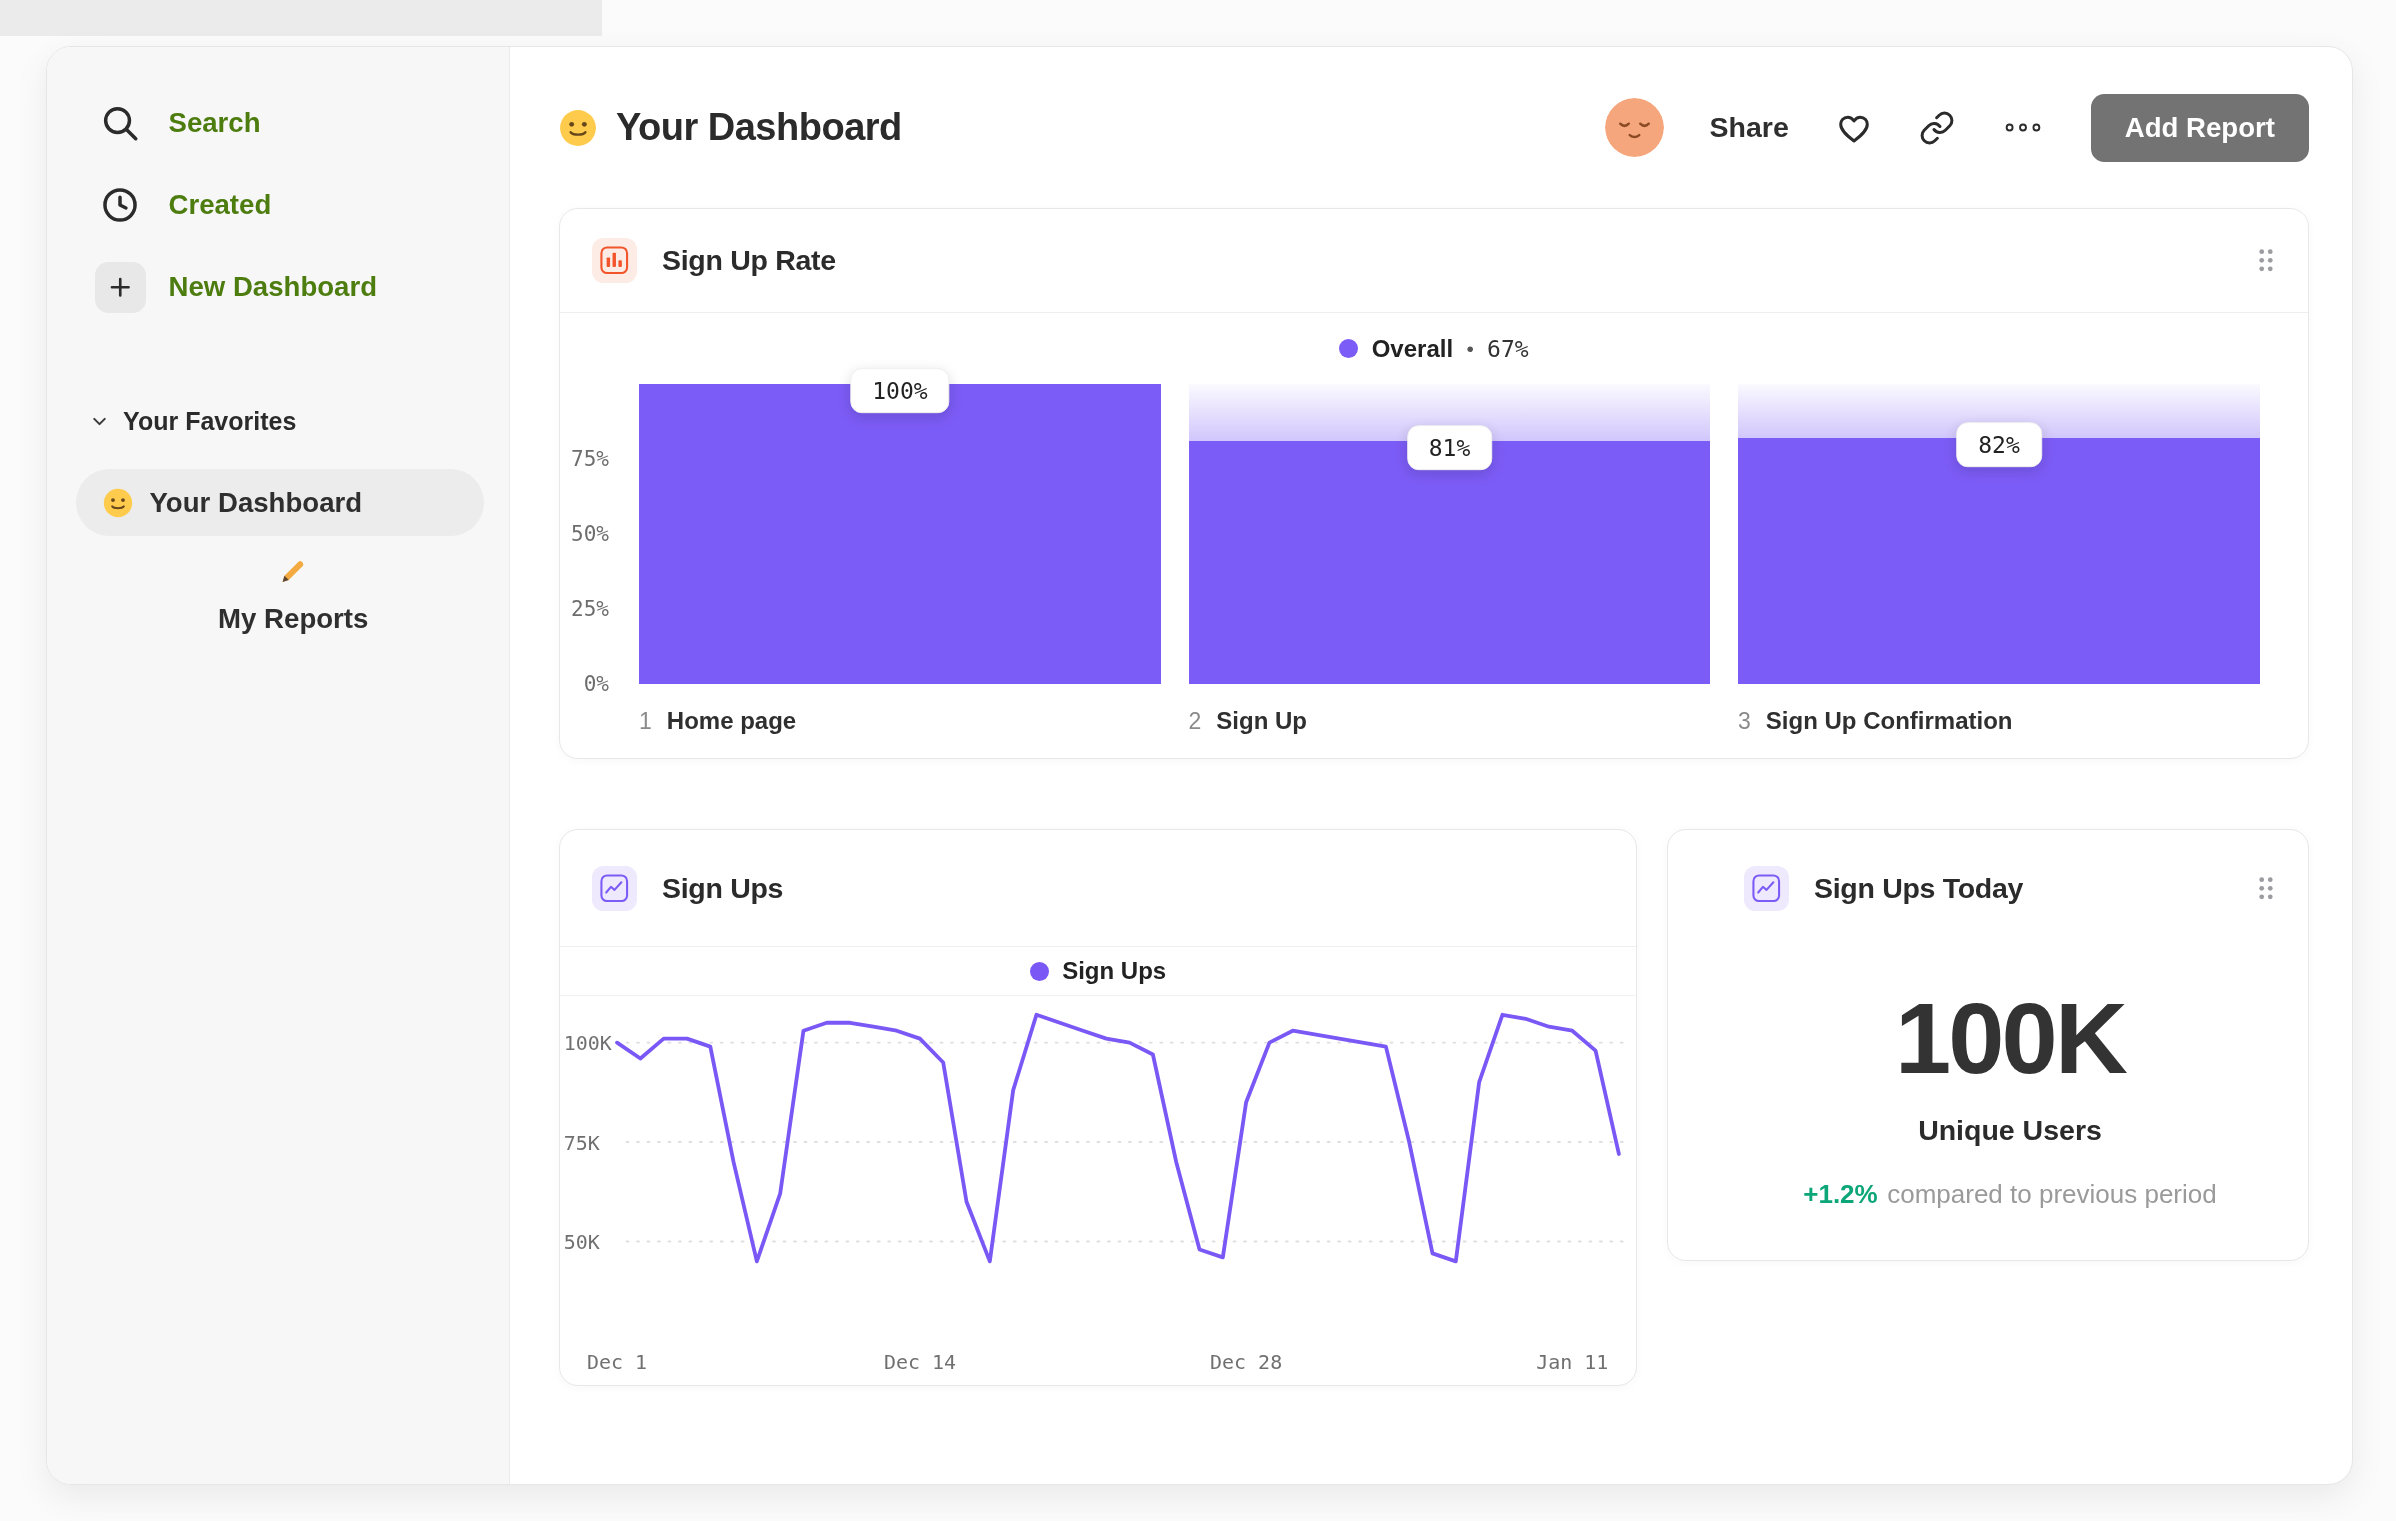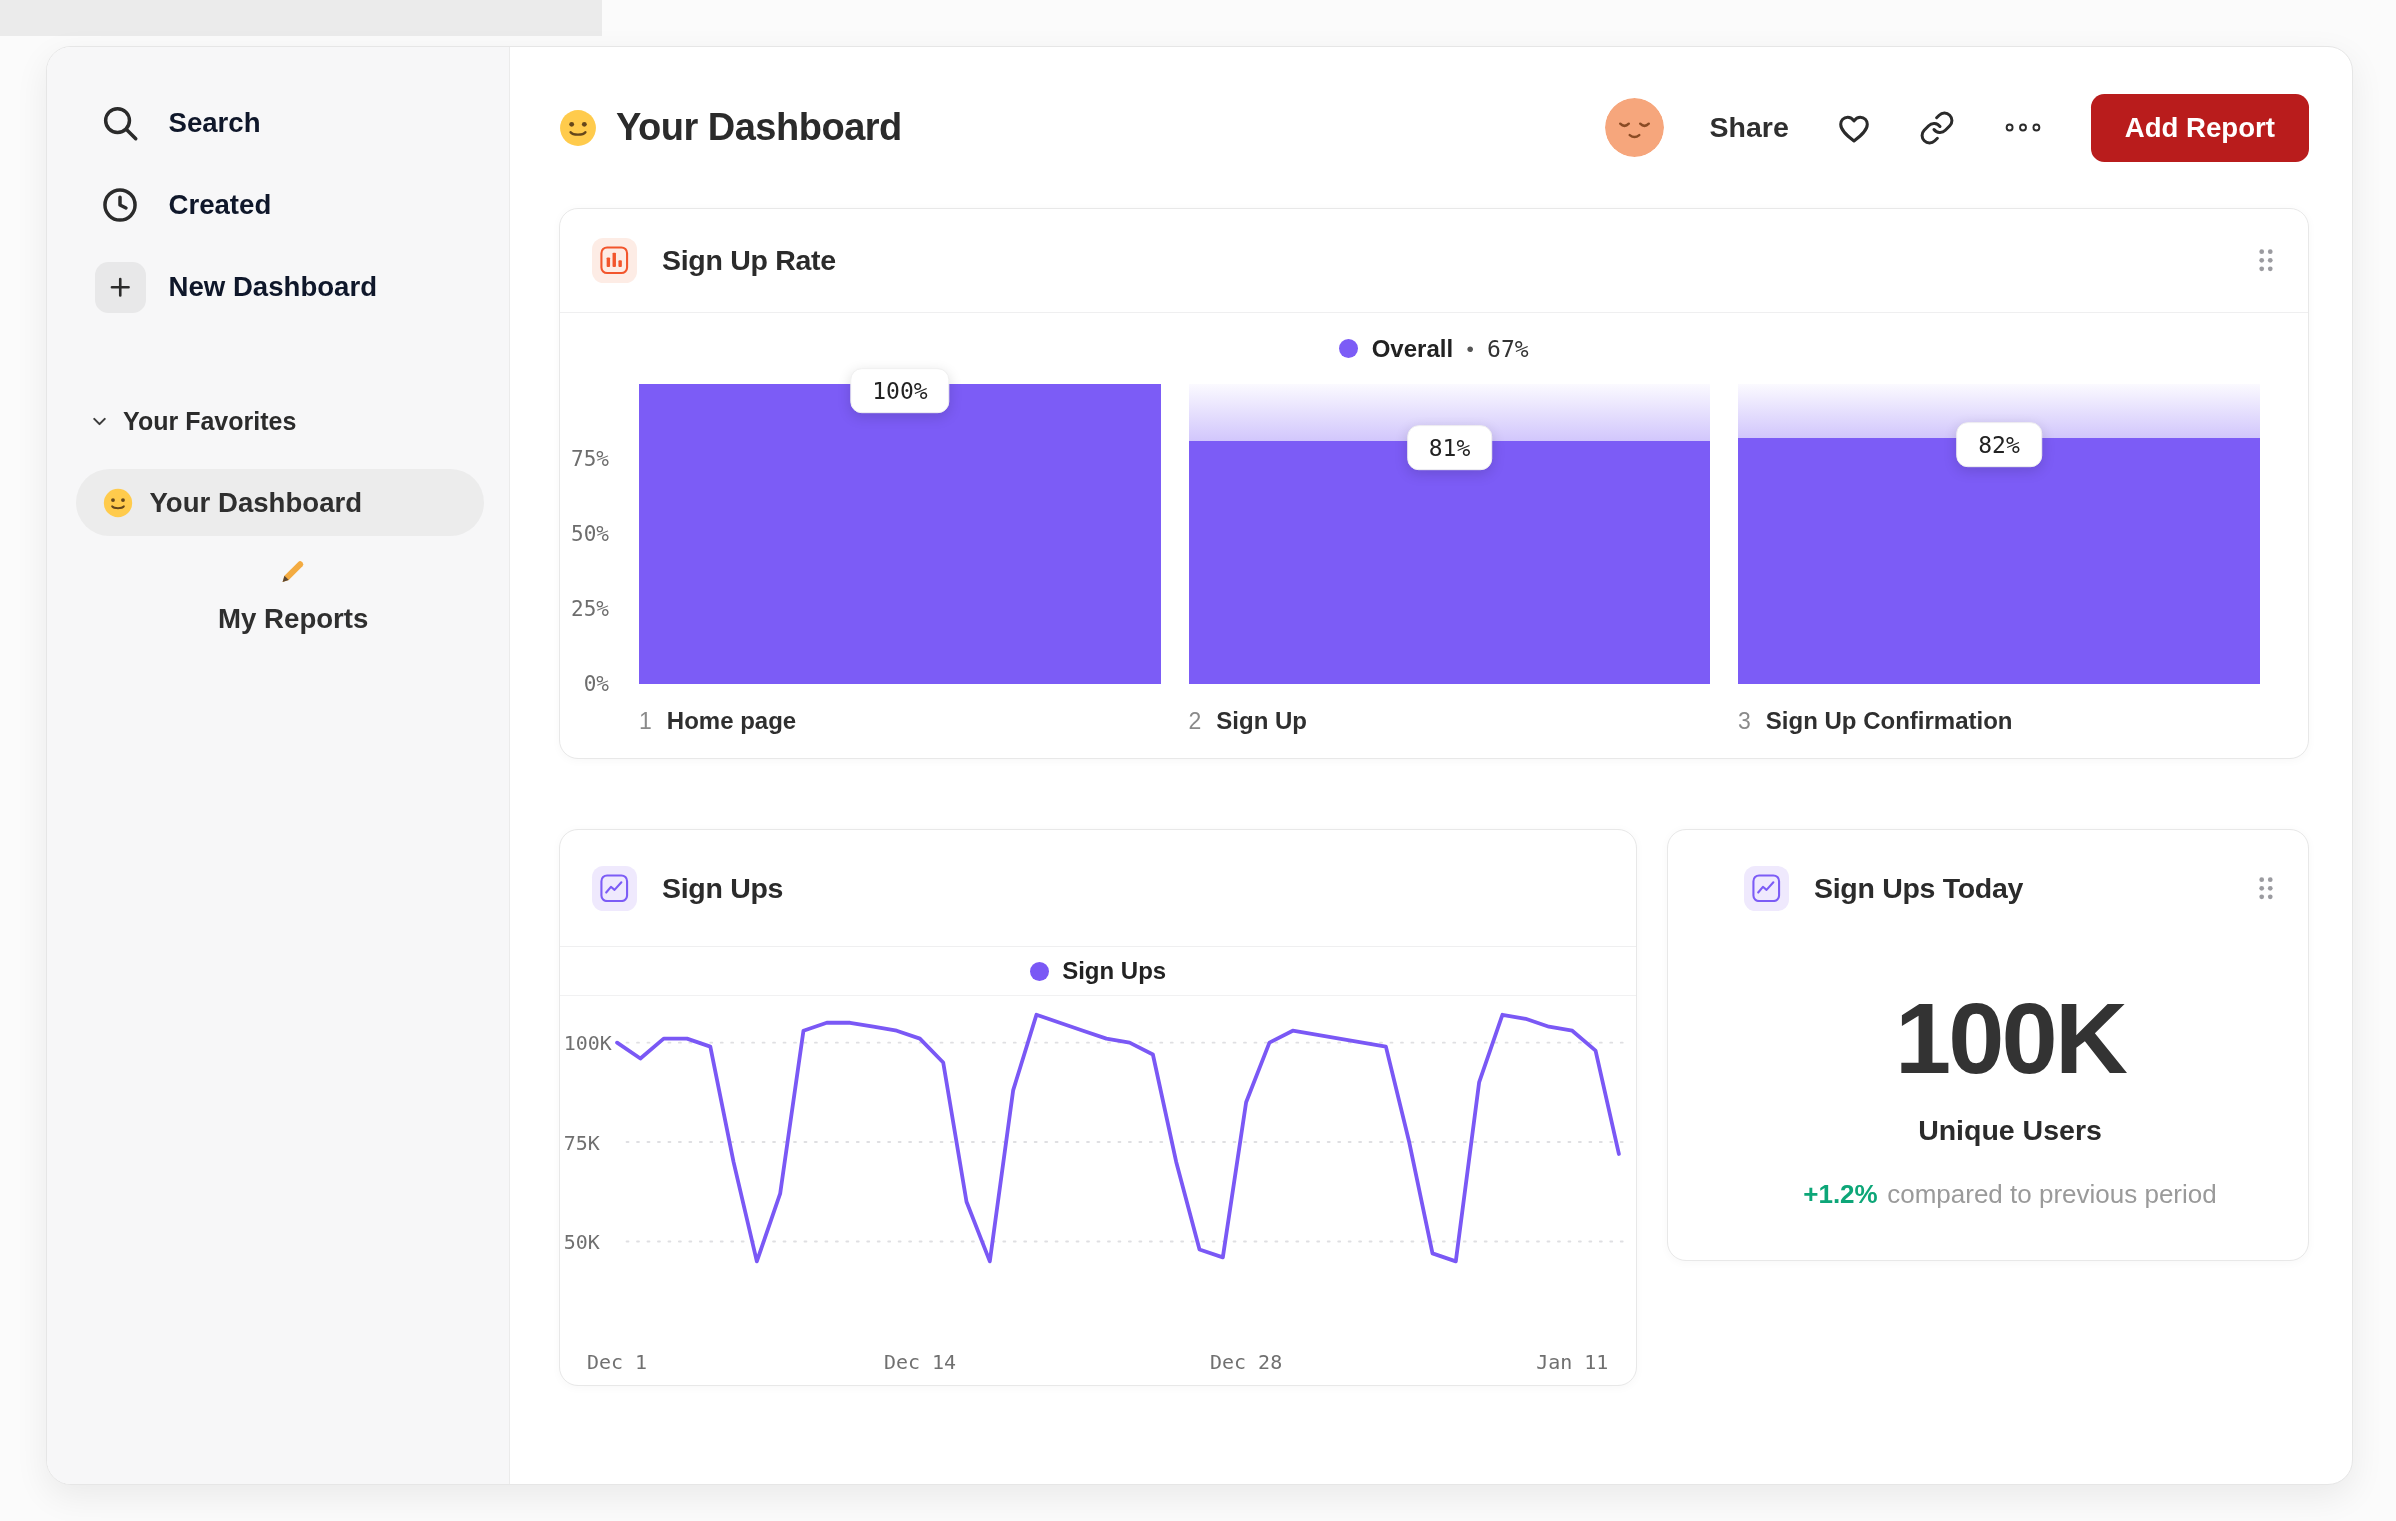--- a/index.html
+++ b/index.html
@@ -7,21 +7,21 @@
   .artifact{position:absolute;left:0;top:0;width:602px;height:36px;background:#ebebeb;}
   .window{position:absolute;left:46px;top:46px;width:2305px;height:1437px;background:#fff;
     border:1px solid #e6e6e6;border-radius:25px;box-shadow:0 11.4px 34px rgba(0,0,0,.07);
     display:flex;overflow:hidden;}
   
   .sidebar{width:463px;flex-shrink:0;background:#f7f7f8;border-right:1px solid #ebebeb;
     box-sizing:border-box;padding:35px 25px 0 28.5px;}
   .nav-item{display:flex;align-items:center;height:82px;gap:23px;padding-left:19px;cursor:pointer;}
   .icon-box{width:51px;height:51px;display:flex;align-items:center;justify-content:center;flex-shrink:0;}
   .plus-box{background:#e8e8e9;border-radius:13.3px;}
-  .nav-label{font-size:27.6px;font-weight:600;color:#0f172a;}
+  .nav-label{font-size:27.6px;font-weight:600;color:#4d7c0f;}
   .section-header{display:flex;align-items:center;gap:13.3px;height:57px;padding-left:13.3px;
     font-size:25px;font-weight:700;color:#2b2b2b;margin-top:65px;cursor:pointer;}
   .fav-item{display:flex;align-items:center;gap:17px;height:67px;border-radius:34px;
     padding:0 27px;font-size:27.6px;font-weight:600;margin-top:19px;cursor:pointer;}
   .fav-item.selected{background:#ececec;}
   .report-item{display:flex;align-items:center;gap:17px;height:57px;padding-left:27px;
     font-size:27.6px;font-weight:600;margin-top:21px;cursor:pointer;flex-direction:column;}
   
   .main{flex:1;display:flex;flex-direction:column;box-sizing:border-box;padding:0 43px 0 49px;}
   .topbar{height:161px;display:flex;align-items:center;justify-content:space-between;}
@@ -185,21 +185,21 @@
               <path d="M14 11a5 5 0 0 0-7.54-.54l-3 3a5 5 0 0 0 7.07 7.07l1.71-1.71"></path>
             </svg>
         </button>
         <button class="icon-btn">
           <svg width="44" height="23" viewBox="0 0 46 24">
               <circle cx="9" cy="12" r="3.1" stroke="#2b2b2b" stroke-width="2" fill="none"></circle>
               <circle cx="23" cy="12" r="3.1" stroke="#2b2b2b" stroke-width="2" fill="none"></circle>
               <circle cx="37" cy="12" r="3.1" stroke="#2b2b2b" stroke-width="2" fill="none"></circle>
             </svg>
         </button>
-        <button class="add-report" id="add-report-btn" style="background: #b91c1c; text-align: center;">Add Report</button>
+        <button class="add-report" id="add-report-btn" style="background: #737373; text-align: center;">Add Report</button>
       </div>
     </header>
 
     <section class="card card-funnel">
       <div class="card-header">
         <span class="card-icon orange">
           <svg width="28.5" height="28.5" viewBox="0 0 30 30">
               <rect x="1.5" y="1.5" width="27" height="27" rx="6" stroke="#f2552c" stroke-width="2.2" fill="none"></rect>
               <rect x="7" y="12" width="3.6" height="10" rx="1" fill="#f2552c"></rect>
               <rect x="13.2" y="7" width="3.6" height="15" rx="1" fill="#f2552c"></rect>

